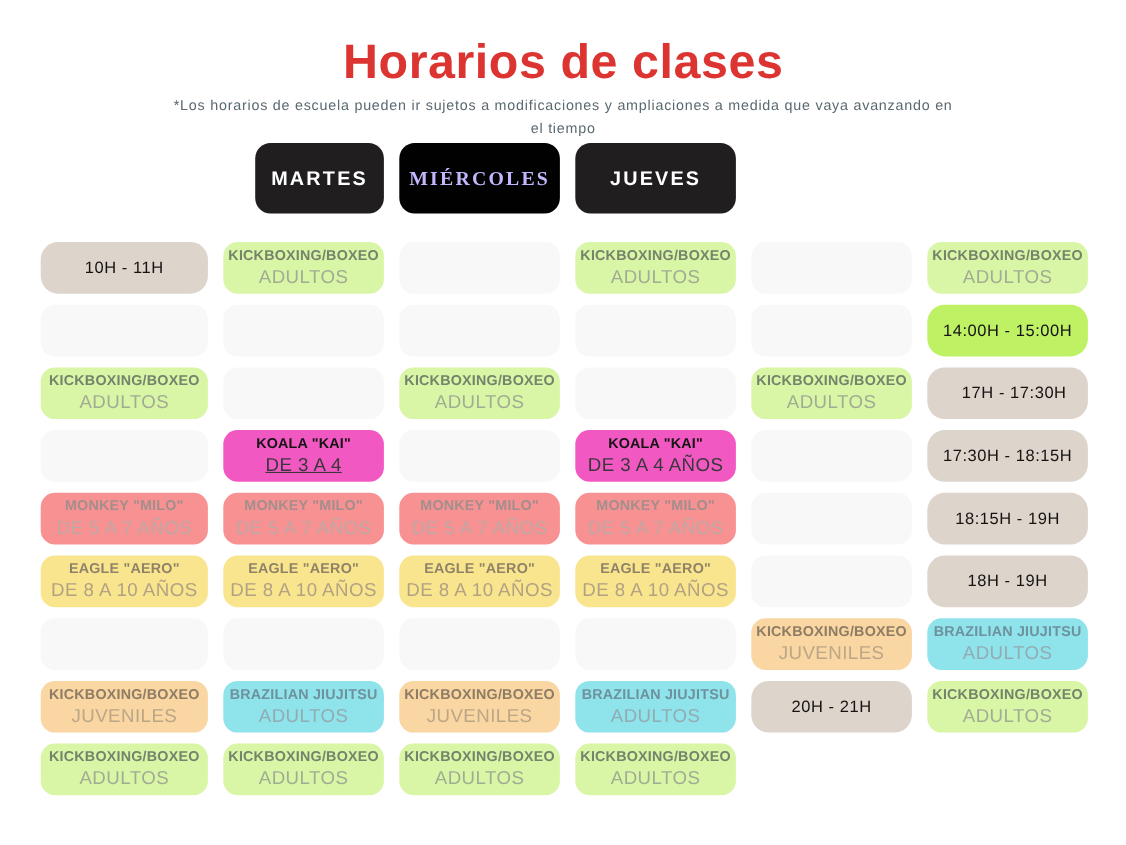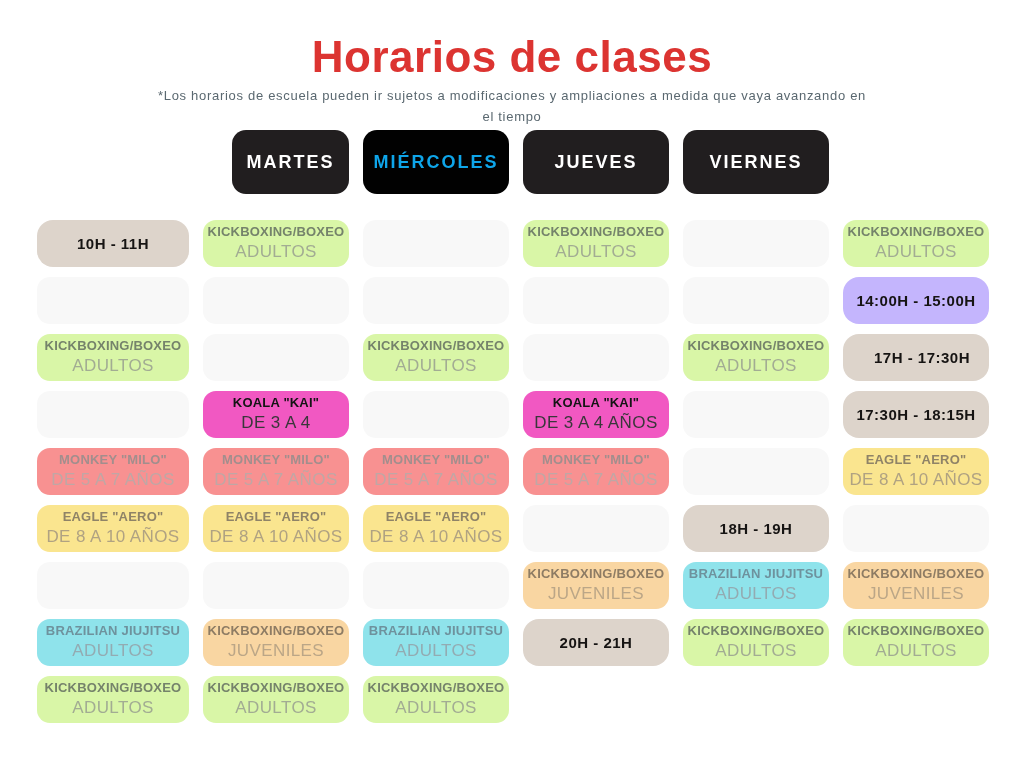--- a/index.html
+++ b/index.html
@@ -52,21 +52,21 @@
     grid-auto-rows: 47px;
     column-gap: 14px;
     row-gap: 10px;
   }
   .time-pill {
     border-radius: 16px;
     display: flex;
     align-items: center;
     justify-content: center;
     font-size: 15px;
-    font-weight: bold;
+    font-weight: normal;
     letter-spacing: 0.5px;
     color: #161413;
   }
   .cell {
     border-radius: 13px;
     display: flex;
     flex-direction: column;
     align-items: center;
     justify-content: center;
     text-align: center;
@@ -85,23 +85,22 @@
   }
 </style>
 </head>
 <body>
 
 <div class="page-title" style="color: rgb(220, 52, 49);">Horarios de clases</div>
 <div class="subtitle" style="color: rgb(90, 104, 112);">*Los horarios de escuela pueden ir sujetos a modificaciones y ampliaciones a medida que vaya avanzando en el tiempo</div>
 <div class="header-grid" id="header-grid">
     <div></div>
     <div class="day-pill" style="background: rgb(33, 30, 31); color: rgb(255, 255, 255); margin-left: 29px;">MARTES</div>
-    <div class="day-pill" style="background: rgb(1, 1, 1); color: #0ea5e9;">MIÉRCOLES</div>
+    <div class="day-pill" style="background: rgb(1, 1, 1); color: #c4b5fd; font-family: Liberation Serif, serif;">MIÉRCOLES</div>
     <div class="day-pill" style="background: rgb(33, 30, 31); color: rgb(255, 255, 255);">JUEVES</div>
-    <div class="day-pill" style="background: rgb(33, 30, 31); color: rgb(255, 255, 255);">VIERNES</div>
   </div>
 <div class="main-grid" id="main-grid">
     <div class="time-pill" style="background: rgb(221, 212, 203); color: rgb(22, 20, 19);">10H - 11H</div>
     <div class="cell" style="background: rgb(217, 246, 167);">
       <div class="cell-title" style="color: rgb(117, 131, 107);">KICKBOXING/BOXEO</div>
       <div class="cell-sub" style="color: rgb(162, 172, 147);">ADULTOS</div>
     </div>
     <div class="cell" style="background: rgb(248, 248, 248);"></div>
     <div class="cell" style="background: rgb(217, 246, 167);">
       <div class="cell-title" style="color: rgb(117, 131, 107);">KICKBOXING/BOXEO</div>
@@ -110,40 +109,40 @@
     <div class="cell" style="background: rgb(248, 248, 248);"></div>
     <div class="cell" style="background: rgb(217, 246, 167);">
       <div class="cell-title" style="color: rgb(117, 131, 107);">KICKBOXING/BOXEO</div>
       <div class="cell-sub" style="color: rgb(162, 172, 147);">ADULTOS</div>
     </div>
     <div class="cell" style="background: rgb(248, 248, 248);"></div>
     <div class="cell" style="background: rgb(248, 248, 248);"></div>
     <div class="cell" style="background: rgb(248, 248, 248);"></div>
     <div class="cell" style="background: rgb(248, 248, 248);"></div>
     <div class="cell" style="background: rgb(248, 248, 248);"></div>
-    <div class="time-pill" style="background: #c4b5fd; color: rgb(22, 20, 19);">14:00H - 15:00H</div>
+    <div class="time-pill" style="background: #bef264; color: rgb(22, 20, 19);">14:00H - 15:00H</div>
     <div class="cell" style="background: rgb(217, 246, 167);">
       <div class="cell-title" style="color: rgb(117, 131, 107);">KICKBOXING/BOXEO</div>
       <div class="cell-sub" style="color: rgb(162, 172, 147);">ADULTOS</div>
     </div>
     <div class="cell" style="background: rgb(248, 248, 248);"></div>
     <div class="cell" style="background: rgb(217, 246, 167);">
       <div class="cell-title" style="color: rgb(117, 131, 107);">KICKBOXING/BOXEO</div>
       <div class="cell-sub" style="color: rgb(162, 172, 147);">ADULTOS</div>
     </div>
     <div class="cell" style="background: rgb(248, 248, 248);"></div>
     <div class="cell" style="background: rgb(217, 246, 167);">
       <div class="cell-title" style="color: rgb(117, 131, 107);">KICKBOXING/BOXEO</div>
       <div class="cell-sub" style="color: rgb(162, 172, 147);">ADULTOS</div>
     </div>
     <div class="time-pill" style="background: rgb(221, 212, 203); color: rgb(22, 20, 19); padding-left: 12px;">17H - 17:30H</div>
     <div class="cell" style="background: rgb(248, 248, 248);"></div>
     <div class="cell" style="background: rgb(241, 88, 194);">
       <div class="cell-title" style="color: rgb(20, 20, 20);">KOALA "KAI"</div>
-      <div class="cell-sub" style="color: rgb(57, 55, 58);">DE 3 A 4</div>
+      <div class="cell-sub" style="color: rgb(57, 55, 58); text-decoration: underline;">DE 3 A 4</div>
     </div>
     <div class="cell" style="background: rgb(248, 248, 248);"></div>
     <div class="cell" style="background: rgb(241, 88, 194);">
       <div class="cell-title" style="color: rgb(20, 20, 20);">KOALA "KAI"</div>
       <div class="cell-sub" style="color: rgb(57, 55, 58);">DE 3 A 4 AÑOS</div>
     </div>
     <div class="cell" style="background: rgb(248, 248, 248);"></div>
     <div class="time-pill" style="background: rgb(221, 212, 203); color: rgb(22, 20, 19);">17:30H - 18:15H</div>
     <div class="cell" style="background: rgb(248, 145, 145);">
       <div class="cell-title" style="color: rgb(162, 142, 141);">MONKEY "MILO"</div>
@@ -155,20 +154,21 @@
     </div>
     <div class="cell" style="background: rgb(248, 145, 145);">
       <div class="cell-title" style="color: rgb(162, 142, 141);">MONKEY "MILO"</div>
       <div class="cell-sub" style="color: rgb(191, 167, 165);">DE 5 A 7 AÑOS</div>
     </div>
     <div class="cell" style="background: rgb(248, 145, 145);">
       <div class="cell-title" style="color: rgb(162, 142, 141);">MONKEY "MILO"</div>
       <div class="cell-sub" style="color: rgb(191, 167, 165);">DE 5 A 7 AÑOS</div>
     </div>
     <div class="cell" style="background: rgb(248, 248, 248);"></div>
+    <div class="time-pill" style="background: rgb(221, 212, 203); color: rgb(22, 20, 19);">18:15H - 19H</div>
     <div class="cell" style="background: rgb(250, 229, 143);">
       <div class="cell-title" style="color: rgb(143, 131, 103);">EAGLE "AERO"</div>
       <div class="cell-sub" style="color: rgb(176, 162, 130);">DE 8 A 10 AÑOS</div>
     </div>
     <div class="cell" style="background: rgb(250, 229, 143);">
       <div class="cell-title" style="color: rgb(143, 131, 103);">EAGLE "AERO"</div>
       <div class="cell-sub" style="color: rgb(176, 162, 130);">DE 8 A 10 AÑOS</div>
     </div>
     <div class="cell" style="background: rgb(250, 229, 143);">
       <div class="cell-title" style="color: rgb(143, 131, 103);">EAGLE "AERO"</div>

